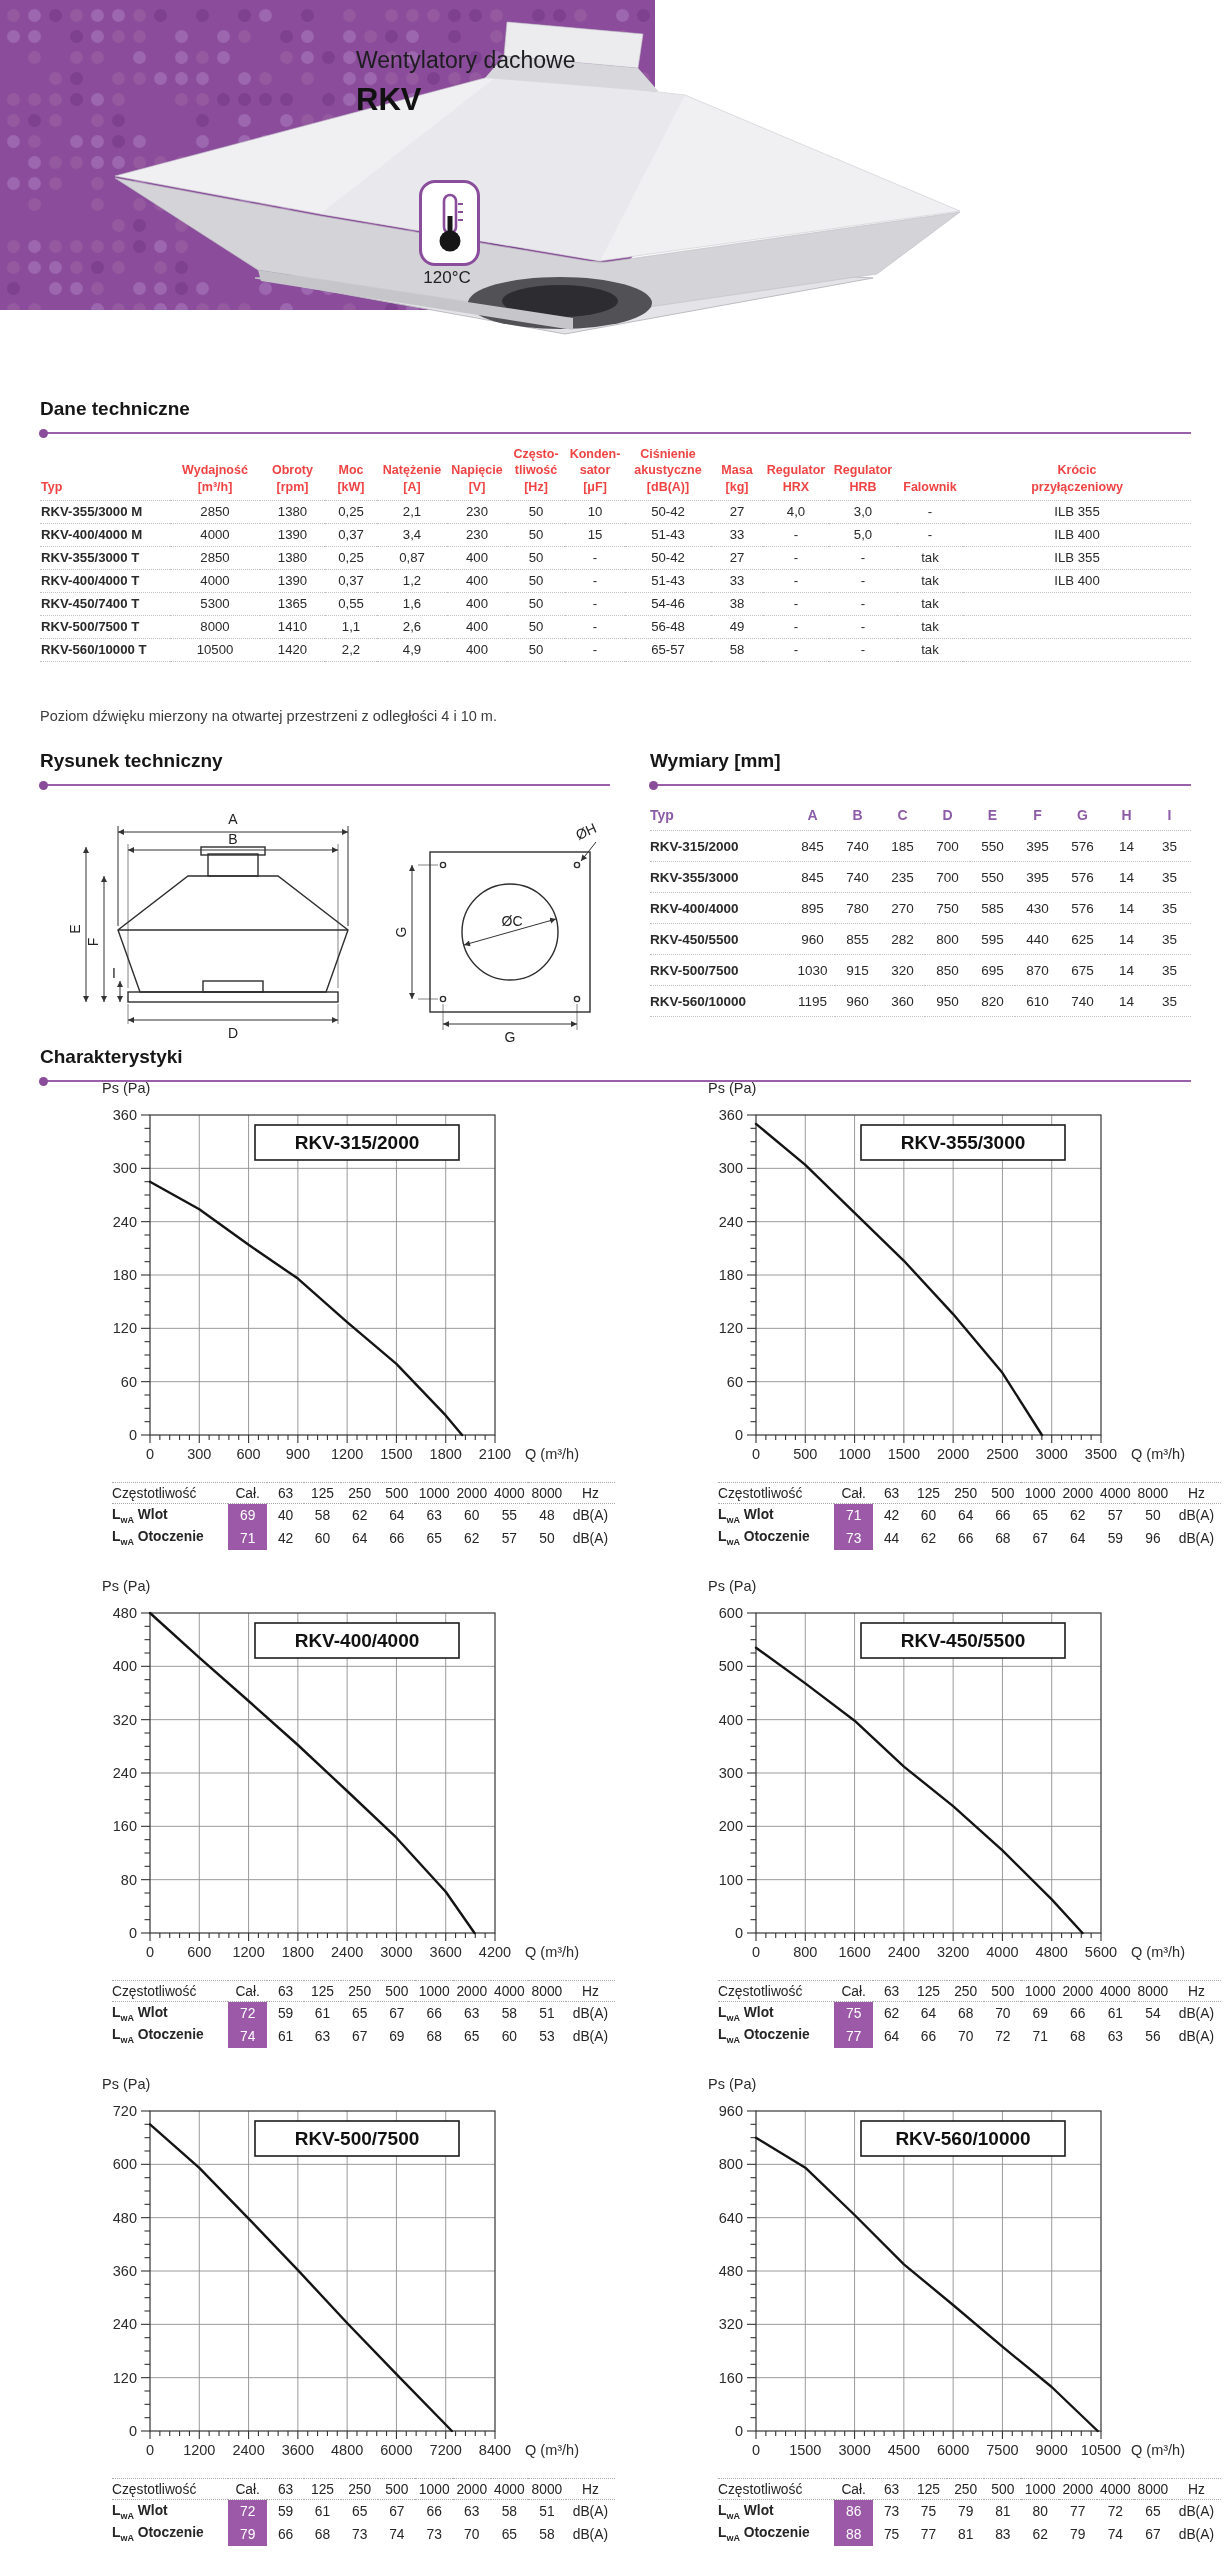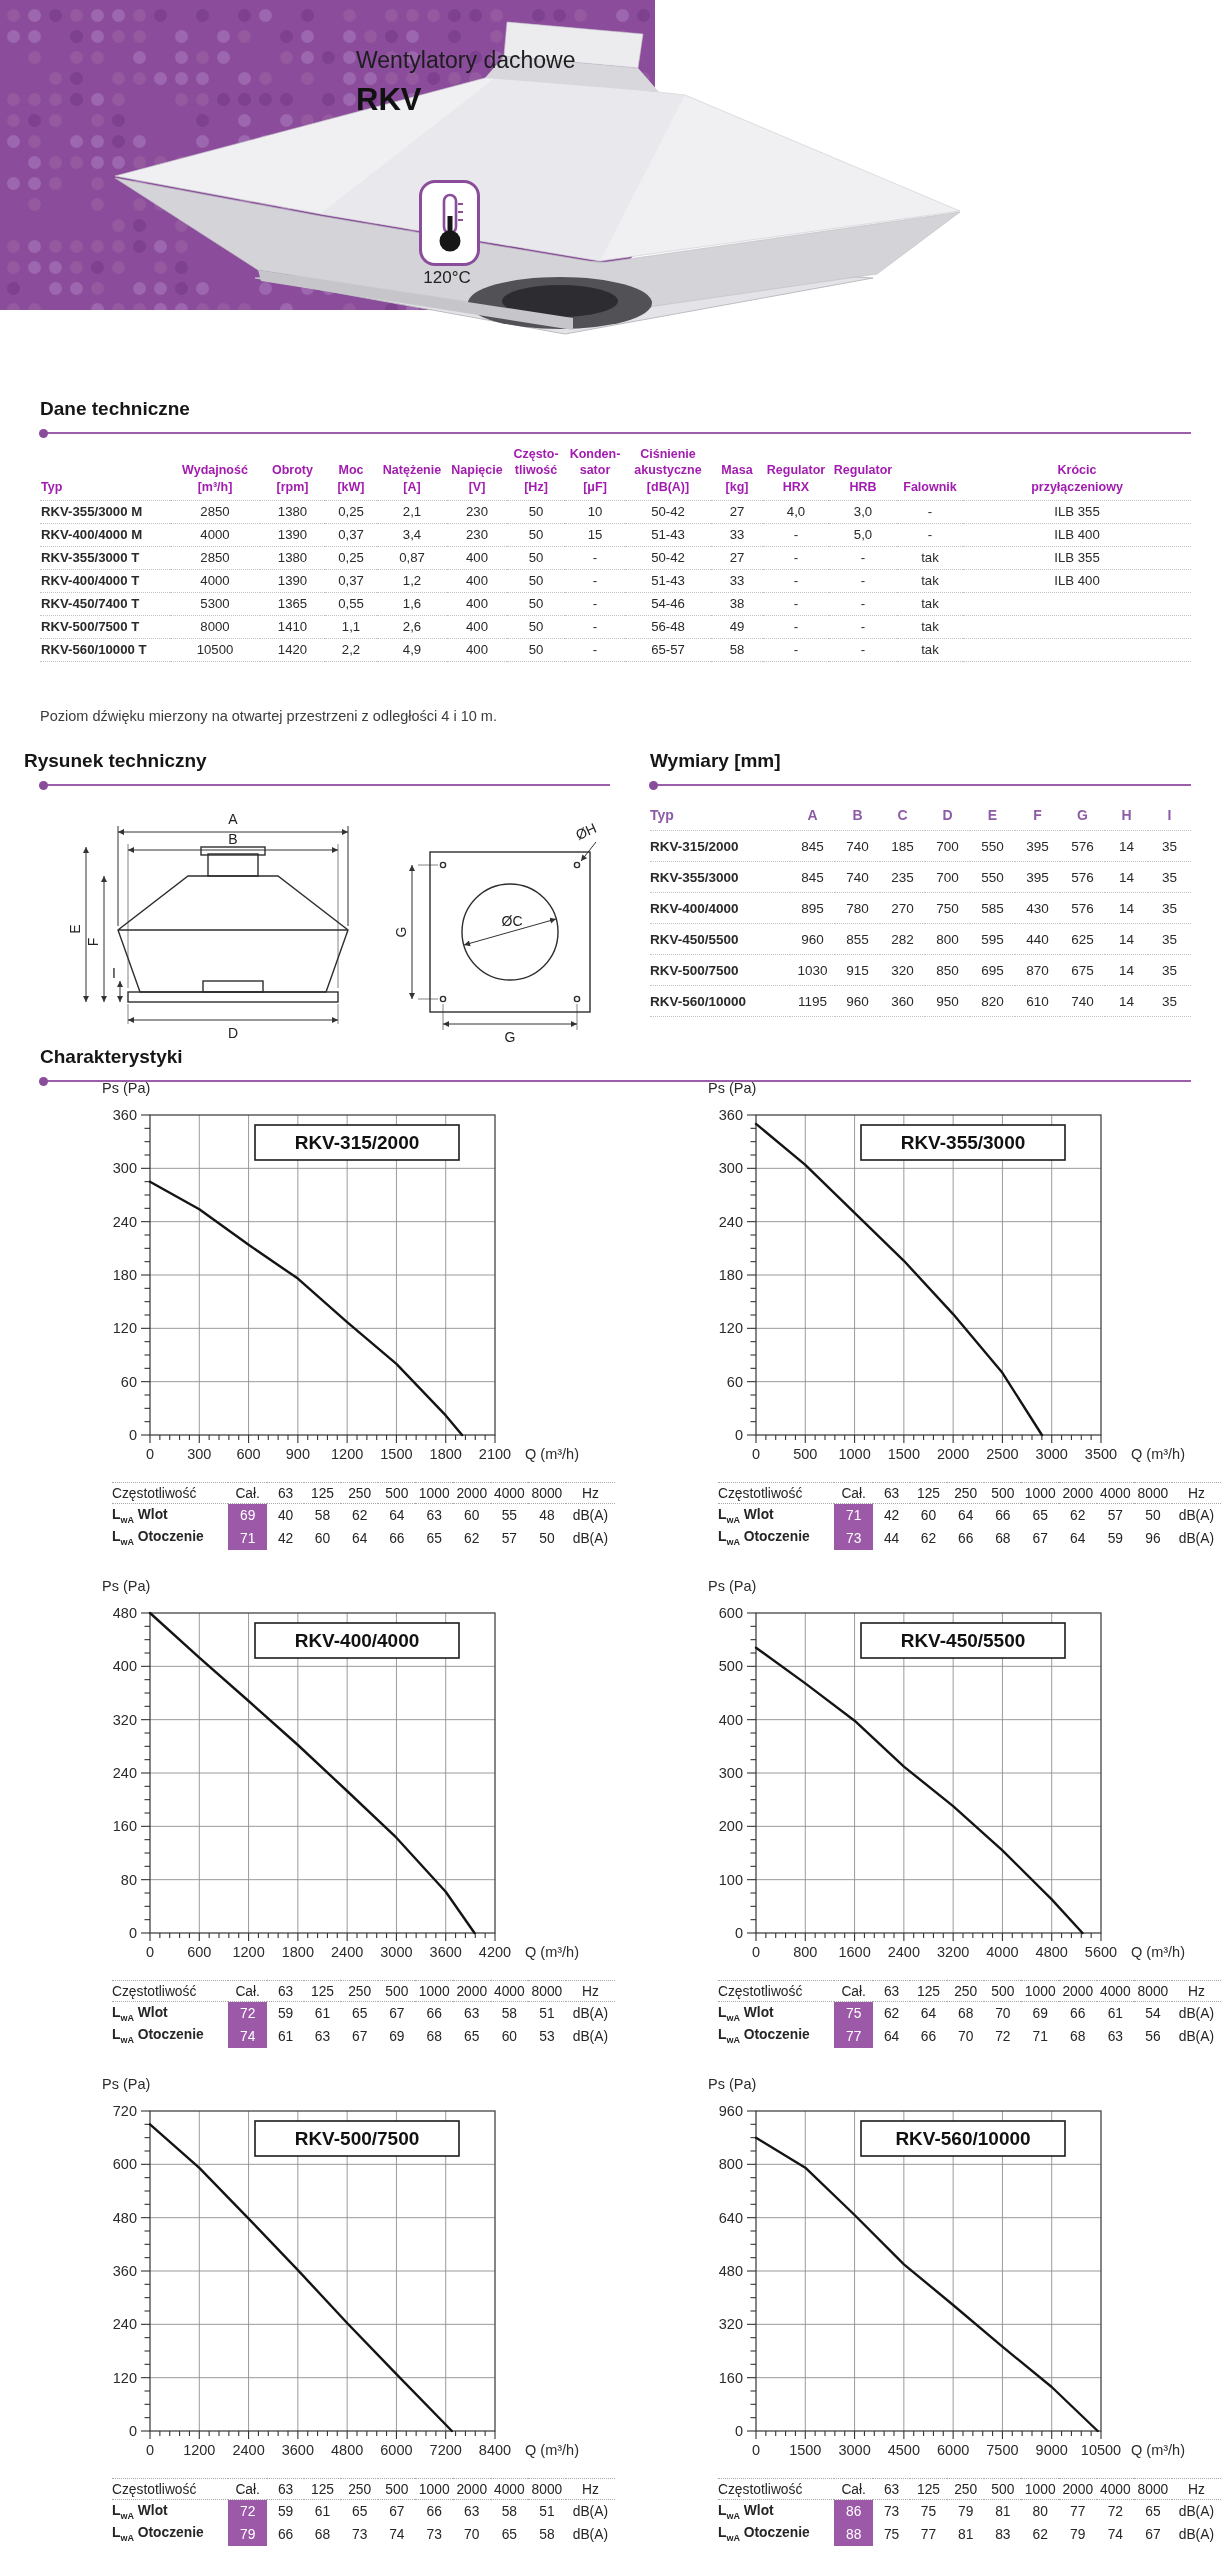--- a/index.html
+++ b/index.html
@@ -16,21 +16,21 @@
   .temp-icon{position:absolute;left:419px;top:180px;width:55px;height:80px;border:3.5px solid #8a4d9c;
              border-radius:16px;display:flex;align-items:center;justify-content:center;background:#fff;}
   .temp-label{position:absolute;left:404px;top:268px;width:86px;text-align:center;font-size:17px;color:#222;}
   
   .sec-h{position:absolute;font-size:19px;font-weight:bold;color:#161616;}
   .rule{position:absolute;height:0;border-top:2px solid #9a5fa8;}
   .rule::before{content:"";position:absolute;left:-1px;top:-5.5px;width:9px;height:9px;border-radius:50%;background:#8a4d9c;}
   
   table{border-collapse:collapse;}
   .spec{table-layout:fixed;}
-  .spec th{color:#a21caf;font-size:12.5px;font-weight:bold;vertical-align:bottom;
+  .spec th{color:#ef4444;font-size:12.5px;font-weight:bold;vertical-align:bottom;
            white-space:pre-line;line-height:1.3;text-align:center;padding:2px 1px 5px;}
   .spec th.l{text-align:left;}
   .spec td{font-size:13.2px;text-align:center;padding:3.5px 1px;border-bottom:1.5px dotted #c2c2c2;color:#2a2a2a;}
   .spec td.l{text-align:left;font-weight:bold;}
   .spec thead th{border-bottom:1.5px dotted #c2c2c2;}
   #dane-wrap{position:absolute;left:40px;top:444px;}
   #note{position:absolute;left:40px;top:708px;font-size:14.5px;color:#3c3c3c;}
   
   #wym-wrap{position:absolute;left:650px;top:800px;}
   .wym th{color:#8d5ca6;font-size:14px;font-weight:bold;text-align:center;padding:6px 0;}
@@ -578,21 +578,21 @@
             <td>-</td>
             <td>-</td>
             <td>tak</td>
             <td></td>
           </tr>
         </tbody>
       </table>
     </div>
   <div id="note">Poziom dźwięku mierzony na otwartej przestrzeni z odległości 4 i 10 m.</div>
 
-  <div class="sec-h" style="left:24px;top:750px;">Rysunek techniczny</div>
+  <div class="sec-h" style="left:40px;top:750px;">Rysunek techniczny</div>
   <div class="rule" style="left:40px;top:784px;width:570px;"></div>
 
   <svg id="drawing" width="570" height="252" viewBox="0 0 570 252">
 
     <rect x="88" y="200" width="210" height="10" class="out"></rect>
     <path d="M100,200 L78,138 L148,84 L238,84 L308,138 L286,200 Z" class="out"></path>
     <line x1="78" y1="138" x2="308" y2="138" class="out"></line>
     <rect x="168" y="62" width="50" height="22" class="out"></rect>
     <rect x="161" y="55" width="64" height="8" class="out"></rect>
     <rect x="163" y="189" width="60" height="11" class="out"></rect>

